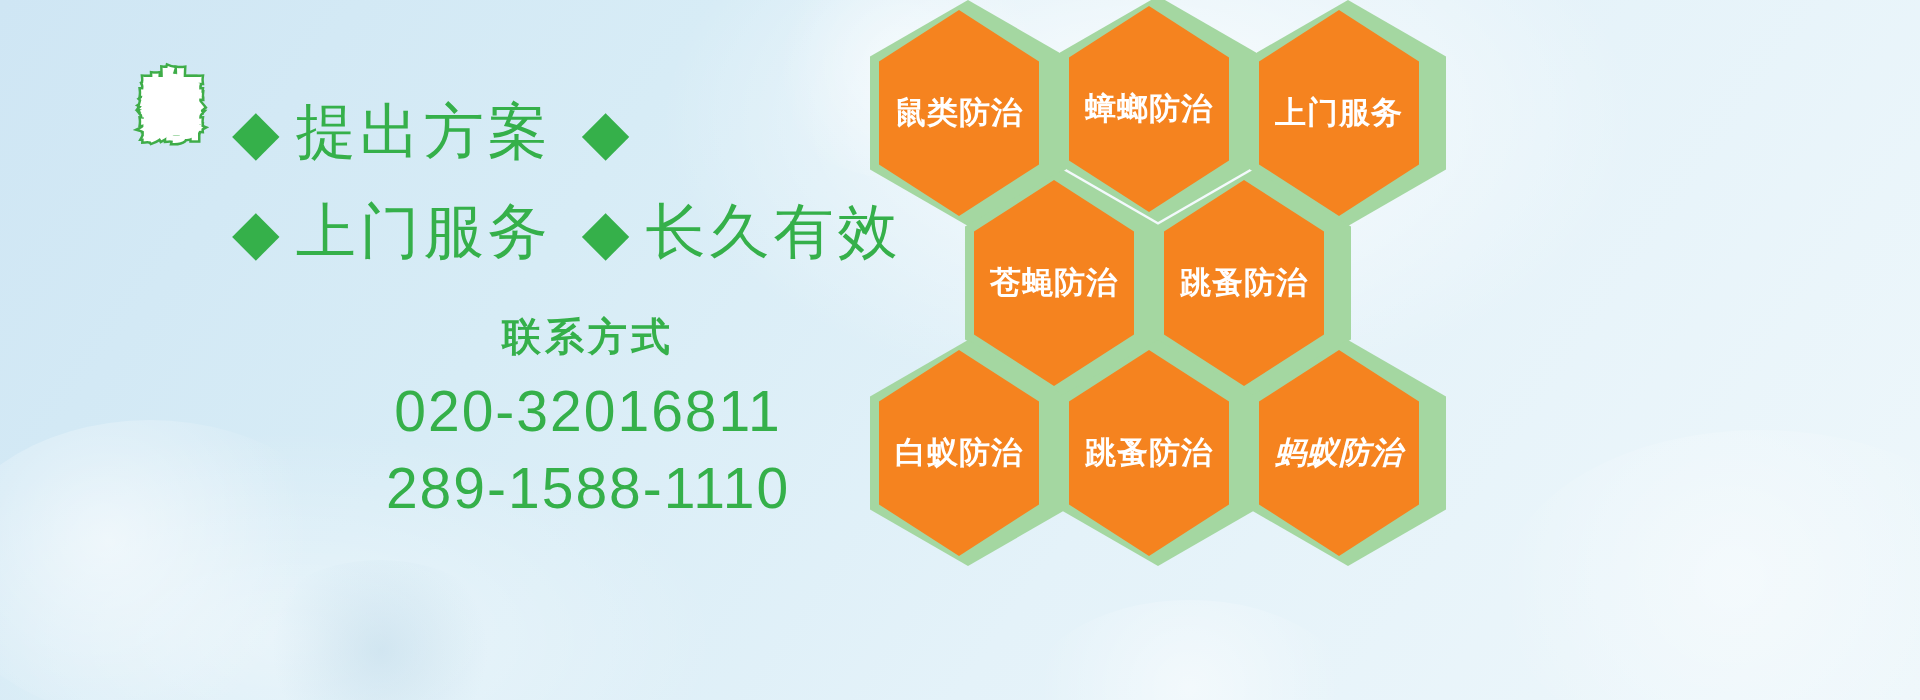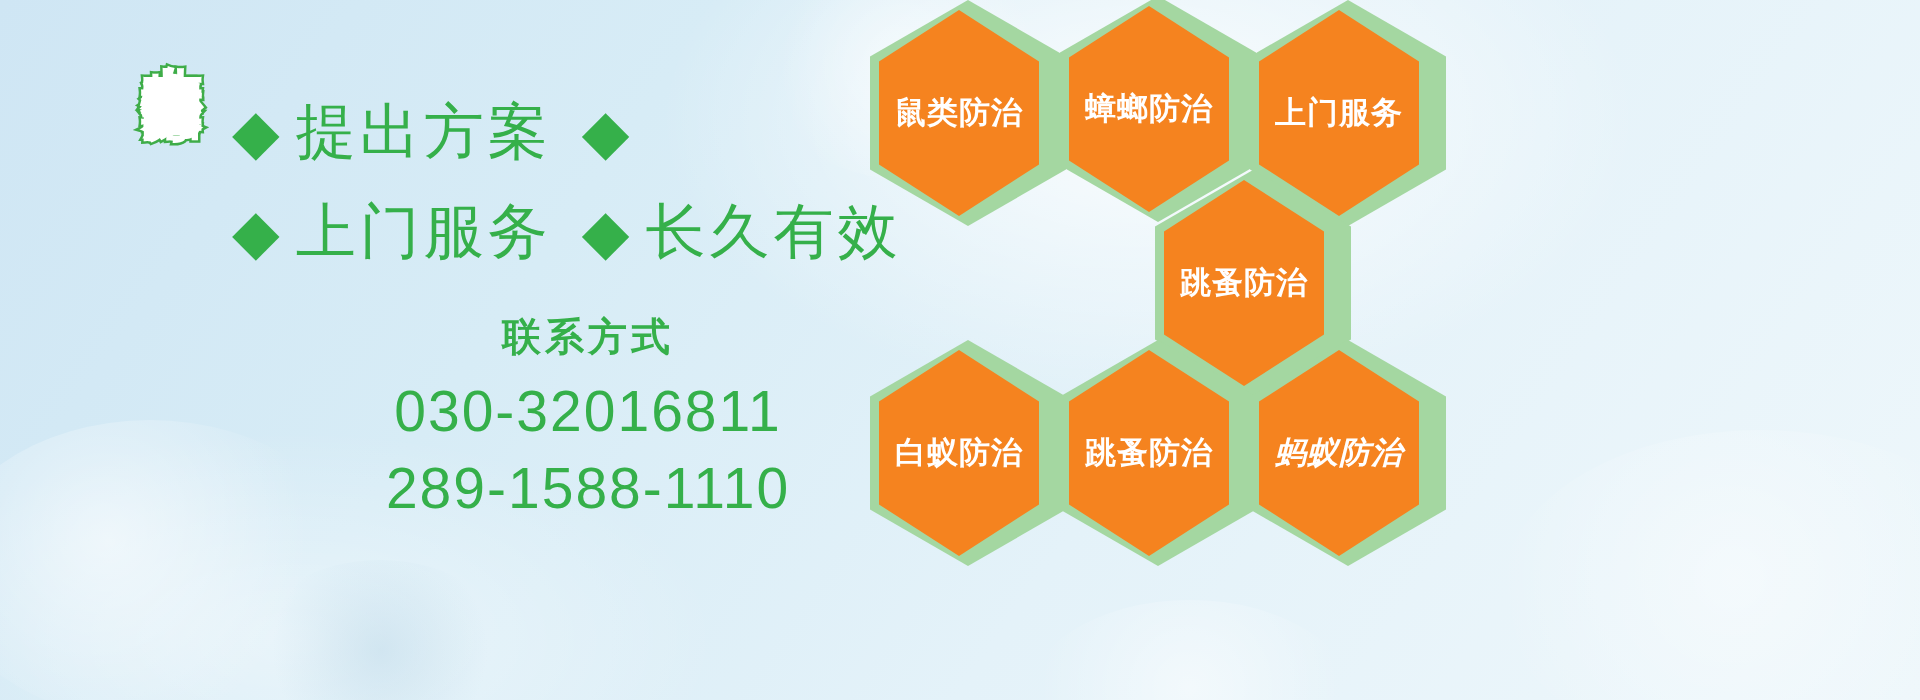--- a/index.html
+++ b/index.html
@@ -127,38 +127,43 @@
       <div class="gap"></div>
       <div class="feature-item">
         <span class="diamond">◆</span>
         <span class="feature-text">长久有效</span>
       </div>
     </div>
   </div>
 
   <div id="contact">
     <div id="contact-title">联系方式</div>
-    <div class="phone">030-32016811</div>
+    <div class="phone">020-32016811</div>
     <div class="phone">289-1588-1110</div>
   </div>
 
   <div id="hex-grid">
     <div class="hex h1">
       <div class="hex-inner">
         <span class="hex-label">鼠类防治</span>
       </div>
     </div>
     <div class="hex h2">
       <div class="hex-inner">
         <span class="hex-label">蟑螂防治</span>
       </div>
     </div>
     <div class="hex h3">
       <div class="hex-inner">
         <span class="hex-label">上门服务</span>
+      </div>
+    </div>
+    <div class="hex h4">
+      <div class="hex-inner">
+        <span class="hex-label">苍蝇防治</span>
       </div>
     </div>
     <div class="hex h6">
       <div class="hex-inner">
         <span class="hex-label">白蚁防治</span>
       </div>
     </div>
     <div class="hex h5">
       <div class="hex-inner">
         <span class="hex-label">跳蚤防治</span>

